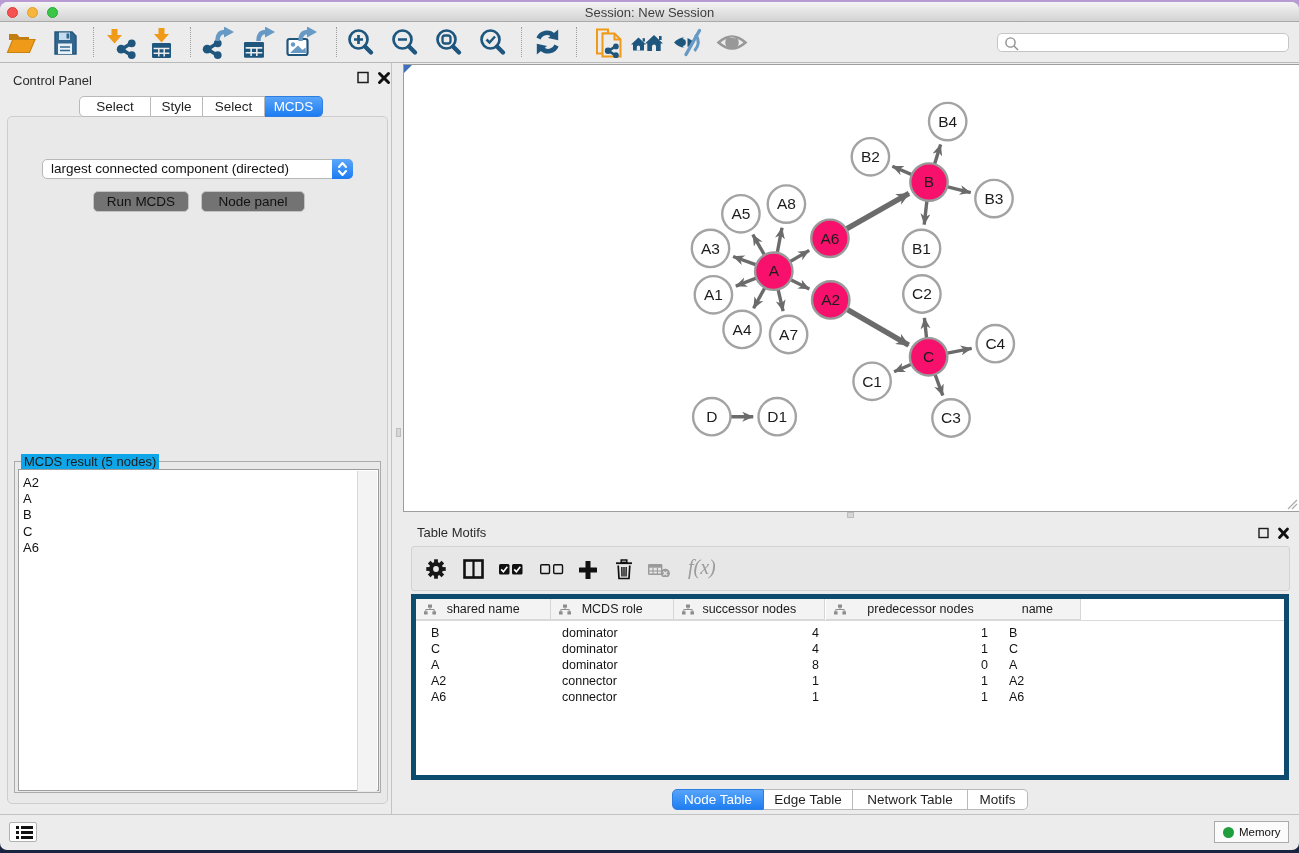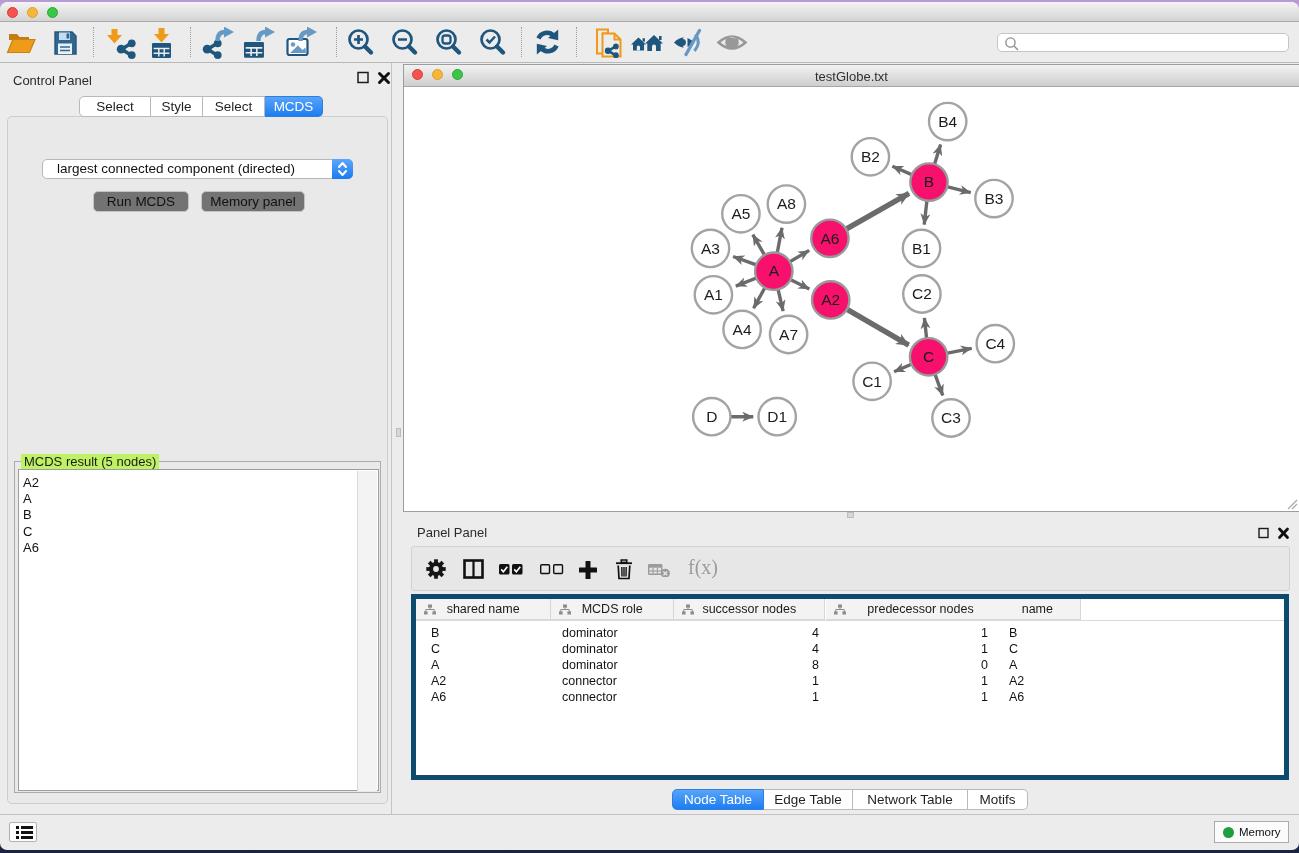--- a/index.html
+++ b/index.html
@@ -21,26 +21,26 @@
 #cpanel-title{position:absolute;left:13px;top:71px;font-size:13px;color:#2b2b2b}
 #cpbox{position:absolute;left:7px;top:114px;width:381px;height:688px;background:#e9e9e9;border:1px solid #cdcdcd;border-radius:5px}
 .vline{position:absolute;left:391px;top:61px;width:0;height:752px;border-left:1px solid #c4c4c4}
 
 .seg{position:absolute;display:flex;font-size:13.5px;color:#1f1f1f}
 .seg .s{background:#fff;border:1px solid #b9b9b9;border-left:none;text-align:center;line-height:19px;height:21px}
 .seg .s.first{border-left:1px solid #b9b9b9;border-radius:5px 0 0 5px}
 .seg .s.last{border-radius:0 5px 5px 0}
 .seg .s.on{background:linear-gradient(#58a4f9,#1d7df1);color:#fff;border-color:#2e7de0}
 
-#dd{position:absolute;left:42px;top:157px;width:311px;height:19.5px;background:#fff;border:1px solid #b7b7b7;border-radius:5px;font-size:13.5px;color:#111;line-height:18px;padding-left:14px}
+#dd{position:absolute;left:42px;top:157px;width:311px;height:19.5px;background:#fff;border:1px solid #b7b7b7;border-radius:5px;font-size:13.5px;color:#111;line-height:18px;padding-left:8px}
 #ddcap{position:absolute;right:-1px;top:-1px;width:21px;height:20px;background:linear-gradient(#5ba7fa,#1b7bf1);border-radius:0 5px 5px 0}
 .btn{position:absolute;background:#737373;border:1px solid #c3c3c3;border-radius:5px;font-size:13.5px;color:#111;text-align:center}
 
 #fs{position:absolute;left:14px;top:459px;width:367px;height:332px;border:1px solid #ababab}
-#fsleg{position:absolute;left:6px;top:-8px;background:#bef264;padding:0 3px;font-size:13px;color:#1c1c1c}
+#fsleg{position:absolute;left:6px;top:-8px;background:#0ea5e9;padding:0 3px;font-size:13px;color:#1c1c1c}
 #fslist{position:absolute;left:3px;top:7px;width:361px;height:322px;background:#fff;border:1px solid #9d9d9d;font-size:13px;color:#111;line-height:16.2px;padding:5px 0 0 4px}
 #fsscroll{position:absolute;right:1px;top:1px;width:20px;height:320px;background:#f3f3f3;border-left:1px solid #d8d8d8}
 
 #iframe{position:absolute;left:403px;top:61.5px;width:897px;height:448px;border:1px solid #9d9d9d;background:#fff}
 #ifbar{position:absolute;left:0;top:0;width:100%;height:22px;background:linear-gradient(#f2f2f2,#cecece);border-bottom:1px solid #a6a6a6}
 #ifbar .t1{left:8px;background:#f4534f;border:1px solid #e03c38}
 #ifbar .t2{left:27.5px;background:#f6b53c;border:1px solid #dfa023}
 #ifbar .t3{left:48px;background:#3bc648;border:1px solid #27aa33}
 #ifbar .tl{top:4px}
 #iftitle{position:absolute;top:4px;width:100%;text-align:center;font-size:13px;color:#303030}
@@ -54,20 +54,21 @@
 #statline{position:absolute;left:0;top:813.5px;width:100%;height:0;border-top:1px solid #c2c2c2}
 #listbtn{position:absolute;left:9px;top:822px;width:28px;height:20px;background:#fdfdfd;border:1px solid #b1b1b1;border-radius:2px}
 #membtn{position:absolute;left:1214px;top:820.5px;width:75px;height:22px;background:#fbfbfb;border:1px solid #ababab;font-size:11.5px;color:#111}
 </style></head>
 <body>
 <div id="app">
   <div id="tbar">
       <div class="tl t1"></div>
       <div class="tl t2"></div>
       <div class="tl t3"></div>
+      <div id="ttitle">Session: New Session</div>
     </div>
   <div id="toolbar">
       <div class="sep" style="left:92.5px"></div>
       <div class="sep" style="left:190px"></div>
       <div class="sep" style="left:336px"></div>
       <div class="sep" style="left:520.5px"></div>
       <div class="sep" style="left:576px"></div>
       <svg class="ticon" style="left:5px;width:34px" width="34" height="32" viewBox="0 0 34 32">
         <path d="M4,7 L12,7 L14.5,10 L24,10 L24,13 L4,13 Z" fill="#c27c10"></path>
         <path d="M2.5,25.5 L7.8,12.5 L30,12.5 L24.5,25.5 Z" fill="#ef9a18" stroke="#c9820d" stroke-width="1.2"></path>
@@ -241,35 +242,29 @@
     <div class="s" style="width:62px">Select</div>
     <div class="s last on" style="width:58px">MCDS</div>
   </div>
   <div id="dd">largest connected component (directed)<div id="ddcap"><svg width="21" height="20" viewBox="0 0 21 20">
           <g stroke="#fff" stroke-width="2" fill="none" stroke-linecap="round" stroke-linejoin="round">
             <path d="M7,8 L10.5,4 L14,8"></path>
             <path d="M7,12 L10.5,16 L14,12"></path>
           </g>
         </svg></div></div>
   <div class="btn" style="left:93px;top:189px;width:96px;height:21px;line-height:19px">Run MCDS</div>
-  <div class="btn" style="left:201px;top:189px;width:104px;height:21px;line-height:19px">Memory panel</div>
+  <div class="btn" style="left:201px;top:189px;width:104px;height:21px;line-height:19px">Node panel</div>
   <div id="fs">
     <div id="fsleg">MCDS result (5 nodes)</div>
     <div id="fslist">A2<br>A<br>B<br>C<br>A6<div id="fsscroll"></div></div>
   </div>
   <div id="iframe">
     <svg style="position:absolute;left:0;top:0" width="8" height="8" viewBox="0 0 8 8">
         <path d="M0,0 L8,0 L0,8 Z" fill="#3e6fbb"></path>
       </svg>
-      <div id="ifbar">
-        <div class="tl t1"></div>
-        <div class="tl t2"></div>
-        <div class="tl t3"></div>
-        <div id="iftitle">testGlobe.txt</div>
-      </div>
     <svg id="graph" style="position:absolute;left:1px;top:22.5px" width="894" height="424" viewBox="404 86 894 424">
       <defs>
         <marker id="an" markerWidth="13" markerHeight="11" refX="11" refY="5" orient="auto" markerUnits="userSpaceOnUse">
             <path d="M0,0 L11.5,5 L0,10 L3.3,5 Z" fill="#6b6b6b"></path>
           </marker>
         <marker id="at" markerWidth="15" markerHeight="13" refX="12.5" refY="6" orient="auto" markerUnits="userSpaceOnUse">
             <path d="M0,0 L13.5,6 L0,12 L4,6 Z" fill="#6b6b6b"></path>
           </marker>
       </defs>
       <line x1="763.5" y1="273.8" x2="734.8" y2="285.1" stroke="#6b6b6b" stroke-width="3.4" marker-end="url(#an)"></line>
@@ -334,21 +329,21 @@
 <text x="710.8" y="420.9" text-anchor="middle" font-size="15.5" fill="#1c1c1c">D</text>
 <text x="776.2" y="420.9" text-anchor="middle" font-size="15.5" fill="#1c1c1c">D1</text>
 
     </svg>
     <svg style="position:absolute;right:1px;bottom:1px" width="12" height="12" viewBox="0 0 12 12">
         <path d="M2 11 L11 2 M6 11 L11 6" stroke="#a9a9a9" stroke-width="1.2" fill="none"></path>
       </svg>
   </div>
   <div class="abs" style="left:847px;top:510px;width:7px;height:6px;background:#d7d7d7;border:1px solid #bdbdbd"></div>
   <div class="abs" style="left:396px;top:426px;width:5px;height:9px;background:#d7d7d7;border:1px solid #bdbdbd"></div>
-  <div id="tpanel-title">Panel Panel</div>
+  <div id="tpanel-title">Table Motifs</div>
   <div class="abs" id="tp-icons" style="left:1258px;top:524px;width:32px;height:13px"><svg width="32" height="13" viewBox="0 0 32 13">
         <rect x="1" y="1.5" width="9" height="9" fill="none" stroke="#1c1c1c" stroke-width="1.4"></rect>
         <g stroke="#111" stroke-width="2.8" stroke-linecap="round">
           <line x1="21.5" y1="2" x2="29.5" y2="10.5"></line>
           <line x1="29.5" y1="2" x2="21.5" y2="10.5"></line>
         </g>
       </svg></div>
   <div id="ttb">
       <svg style="position:absolute;left:14px;top:12px" width="20" height="20" viewBox="0 0 20 20">
         <g transform="translate(10,10)">
@@ -401,21 +396,21 @@
           <line x1="5" y1="4.7" x2="5" y2="11.3" stroke="#9b9b9b" stroke-width="1.1"></line>
           <line x1="9.4" y1="4.7" x2="9.4" y2="11.3" stroke="#9b9b9b" stroke-width="1.1"></line>
           <line x1="0.7" y1="8" x2="13.7" y2="8" stroke="#9b9b9b" stroke-width="1.1"></line>
           <circle cx="17.3" cy="10.3" r="4.6"></circle>
           <g stroke="#e7e7e7" stroke-width="1.4">
             <line x1="15.4" y1="8.4" x2="19.2" y2="12.2"></line>
             <line x1="19.2" y1="8.4" x2="15.4" y2="12.2"></line>
           </g>
         </g>
       </svg>
-      <div style="position:absolute;left:276px;top:9px;font-family:'Liberation Serif',serif;font-size:20px;color:#9b9b9b">f(x)</div>
+      <div style="position:absolute;left:276px;top:9px;font-family:'Liberation Serif',serif;font-style:italic;font-size:20px;color:#9b9b9b">f(x)</div>
     </div>
   </div>
   <div id="tbl">
     <div style="position:absolute;left:0;top:21px;width:100%;height:0;border-top:1px solid #d9d9d9"></div>
     <div class="hcell" style="left:0px;width:135.3px"><svg width="12" height="11" viewBox="0 0 12 11" style="position:absolute;left:8px;top:5px">
         <g fill="#8d8d8d" stroke="#8d8d8d" stroke-width="1">
           <rect x="4" y="0.5" width="4" height="3.2" stroke="none"></rect>
           <path d="M6,3.5 L6,5.5 M1.8,7.5 L1.8,5.5 L10.2,5.5 L10.2,7.5" fill="none"></path>
           <rect x="0" y="7.3" width="3.6" height="3.2" stroke="none"></rect>
           <rect x="8.4" y="7.3" width="3.6" height="3.2" stroke="none"></rect>

